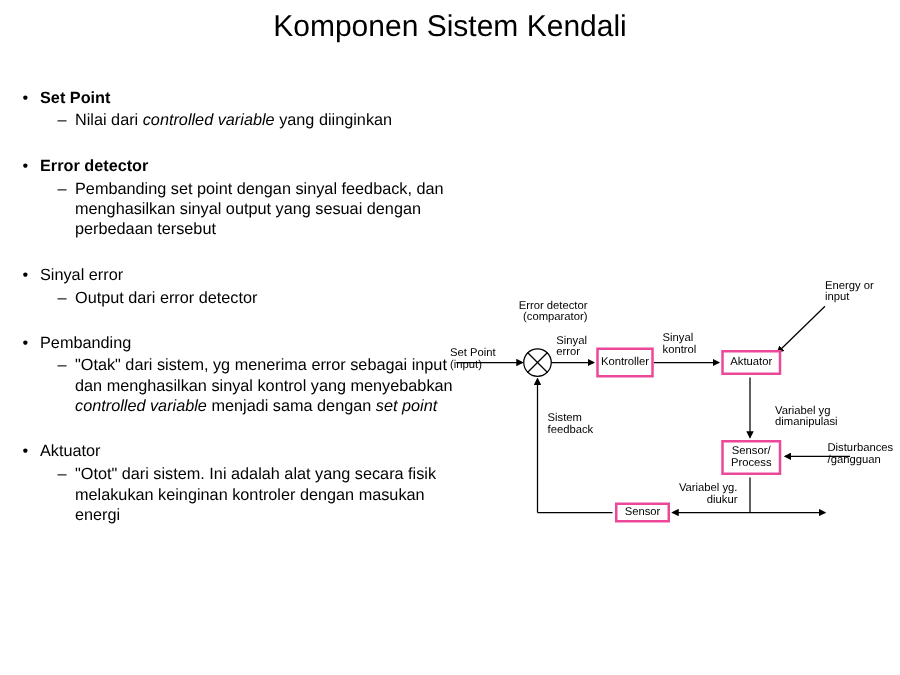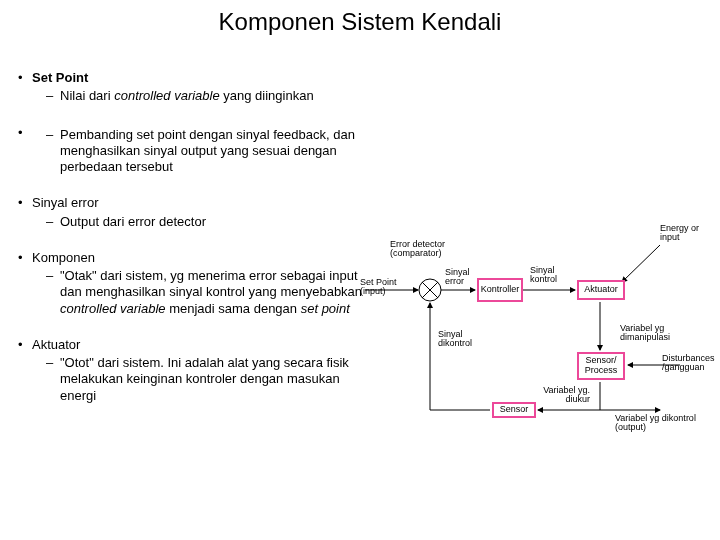--- a/index.html
+++ b/index.html
@@ -34,20 +34,21 @@
       <div class="sub">
           <div class="dash">–</div>
           <div class="txt">Nilai dari <span class="i">controlled variable</span> yang diinginkan</div>
         </div>
     </div>
   </div>
 
   <div class="item">
     <div class="dot">•</div>
     <div class="body">
+      <div class="head">Error detector</div>
       <div class="sub">
           <div class="dash">–</div>
           <div class="txt">Pembanding set point dengan sinyal feedback, dan menghasilkan sinyal output yang <span style="font-weight:400">sesuai dengan perbedaan tersebut</span></div>
         </div>
     </div>
   </div>
 
   <div class="item">
     <div class="dot">•</div>
     <div class="body">
@@ -55,21 +56,21 @@
       <div class="sub">
           <div class="dash">–</div>
           <div class="txt">Output dari error detector</div>
         </div>
     </div>
   </div>
 
   <div class="item">
     <div class="dot">•</div>
     <div class="body">
-      <div class="head-plain" style="font-weight:400">Komponen</div>
+      <div class="head-plain" style="font-weight:400">Pembanding</div>
       <div class="sub">
           <div class="dash">–</div>
           <div class="txt">"Otak" dari sistem, yg menerima error sebagai input dan menghasilkan sinyal kontrol yang menyebabkan <span class="i">controlled variable</span> menjadi sama dengan <span class="i">set point</span></div>
         </div>
     </div>
   </div>
 
   <div class="item">
     <div class="dot">•</div>
     <div class="body">
@@ -109,38 +110,37 @@
 
     <line x1="240" y1="172" x2="240" y2="200" stroke="#000"></line>
     <line x1="240" y1="200" x2="178" y2="200" stroke="#000" marker-end="url(#ah)"></line>
 
     <line x1="240" y1="200" x2="300" y2="200" stroke="#000" marker-end="url(#ah)"></line>
 
     <line x1="130" y1="200" x2="70" y2="200" stroke="#000"></line>
     <line x1="70" y1="200" x2="70" y2="93" stroke="#000" marker-end="url(#ah)"></line>
   </svg>
 
-  <div class="lbl" style="left:30px;top:30px;width:80px;">Error detector (comparator)</div>
+  <div class="lbl" style="left:30px;top:30px;width:80px;text-align:right;">Error detector (comparator)</div>
   <div class="lbl" style="left:0px;top:68px;width:55px;">Set Point (input)</div>
   <div class="lbl" style="left:85px;top:58px;width:35px;">Sinyal error</div>
 
   <div class="box" style="left:117px;top:68px;width:46px;height:24px;">Kontroller</div>
 
   <div class="lbl" style="left:170px;top:56px;width:38px;">Sinyal kontrol</div>
 
   <div class="box" style="left:217px;top:70px;width:48px;height:20px;">Aktuator</div>
 
   <div class="lbl" style="left:300px;top:14px;width:55px;">Energy or input</div>
 
   <div class="lbl" style="left:260px;top:114px;width:80px;">Variabel yg dimanipulasi</div>
 
   <div class="box" style="left:217px;top:142px;width:48px;height:28px;">Sensor/ Process</div>
 
   <div class="lbl" style="left:302px;top:144px;width:62px;">Disturbances /gangguan</div>
 
-  <div class="lbl" style="left:255px;top:204px;width:95px;">Variabel yg dikontrol (output)</div>
 
   <div class="box" style="left:132px;top:192px;width:44px;height:16px;text-align:center;">Sensor</div>
 
   <div class="lbl" style="left:170px;top:176px;width:60px;text-align:right;">Variabel yg. diukur</div>
 
-  <div class="lbl" style="left:78px;top:120px;width:50px;">Sinyal dikontrol</div>
+  <div class="lbl" style="left:78px;top:120px;width:50px;">Sistem feedback</div>
 </div>
 
 </body></html>

